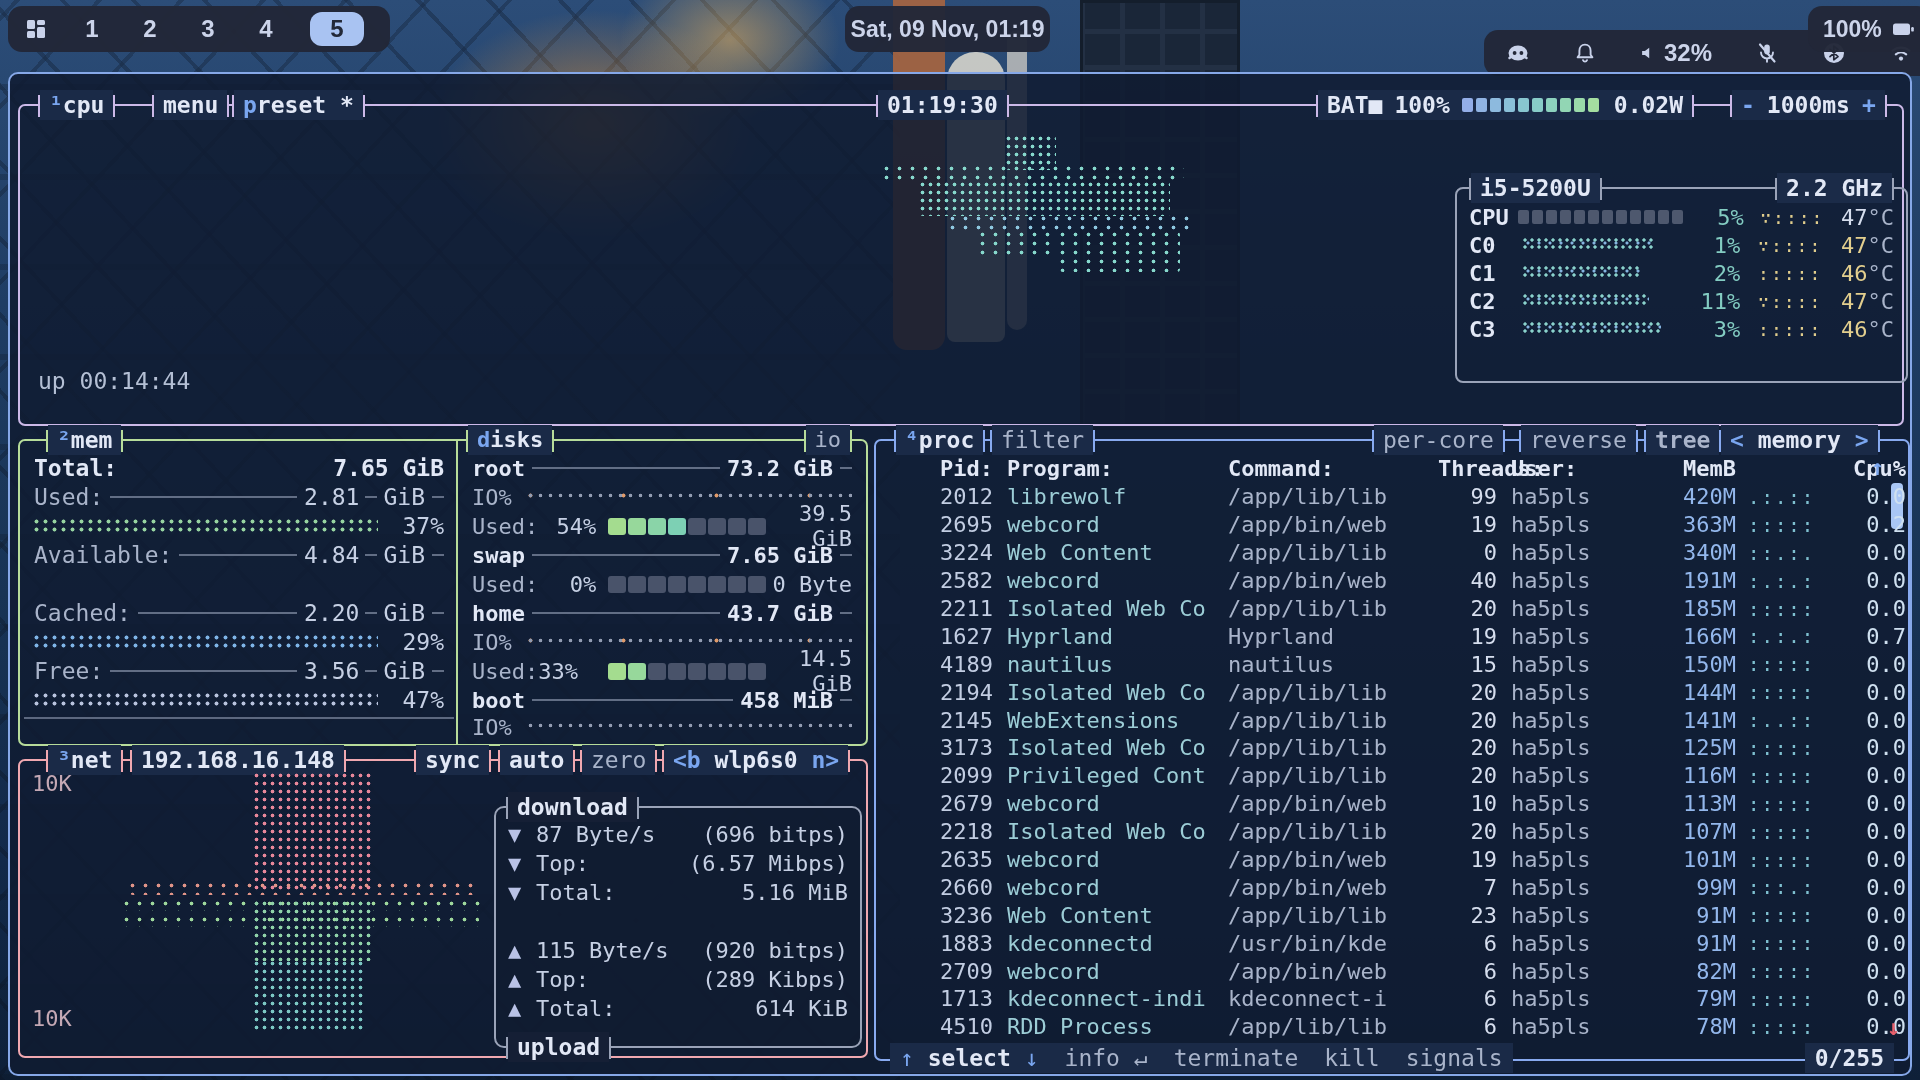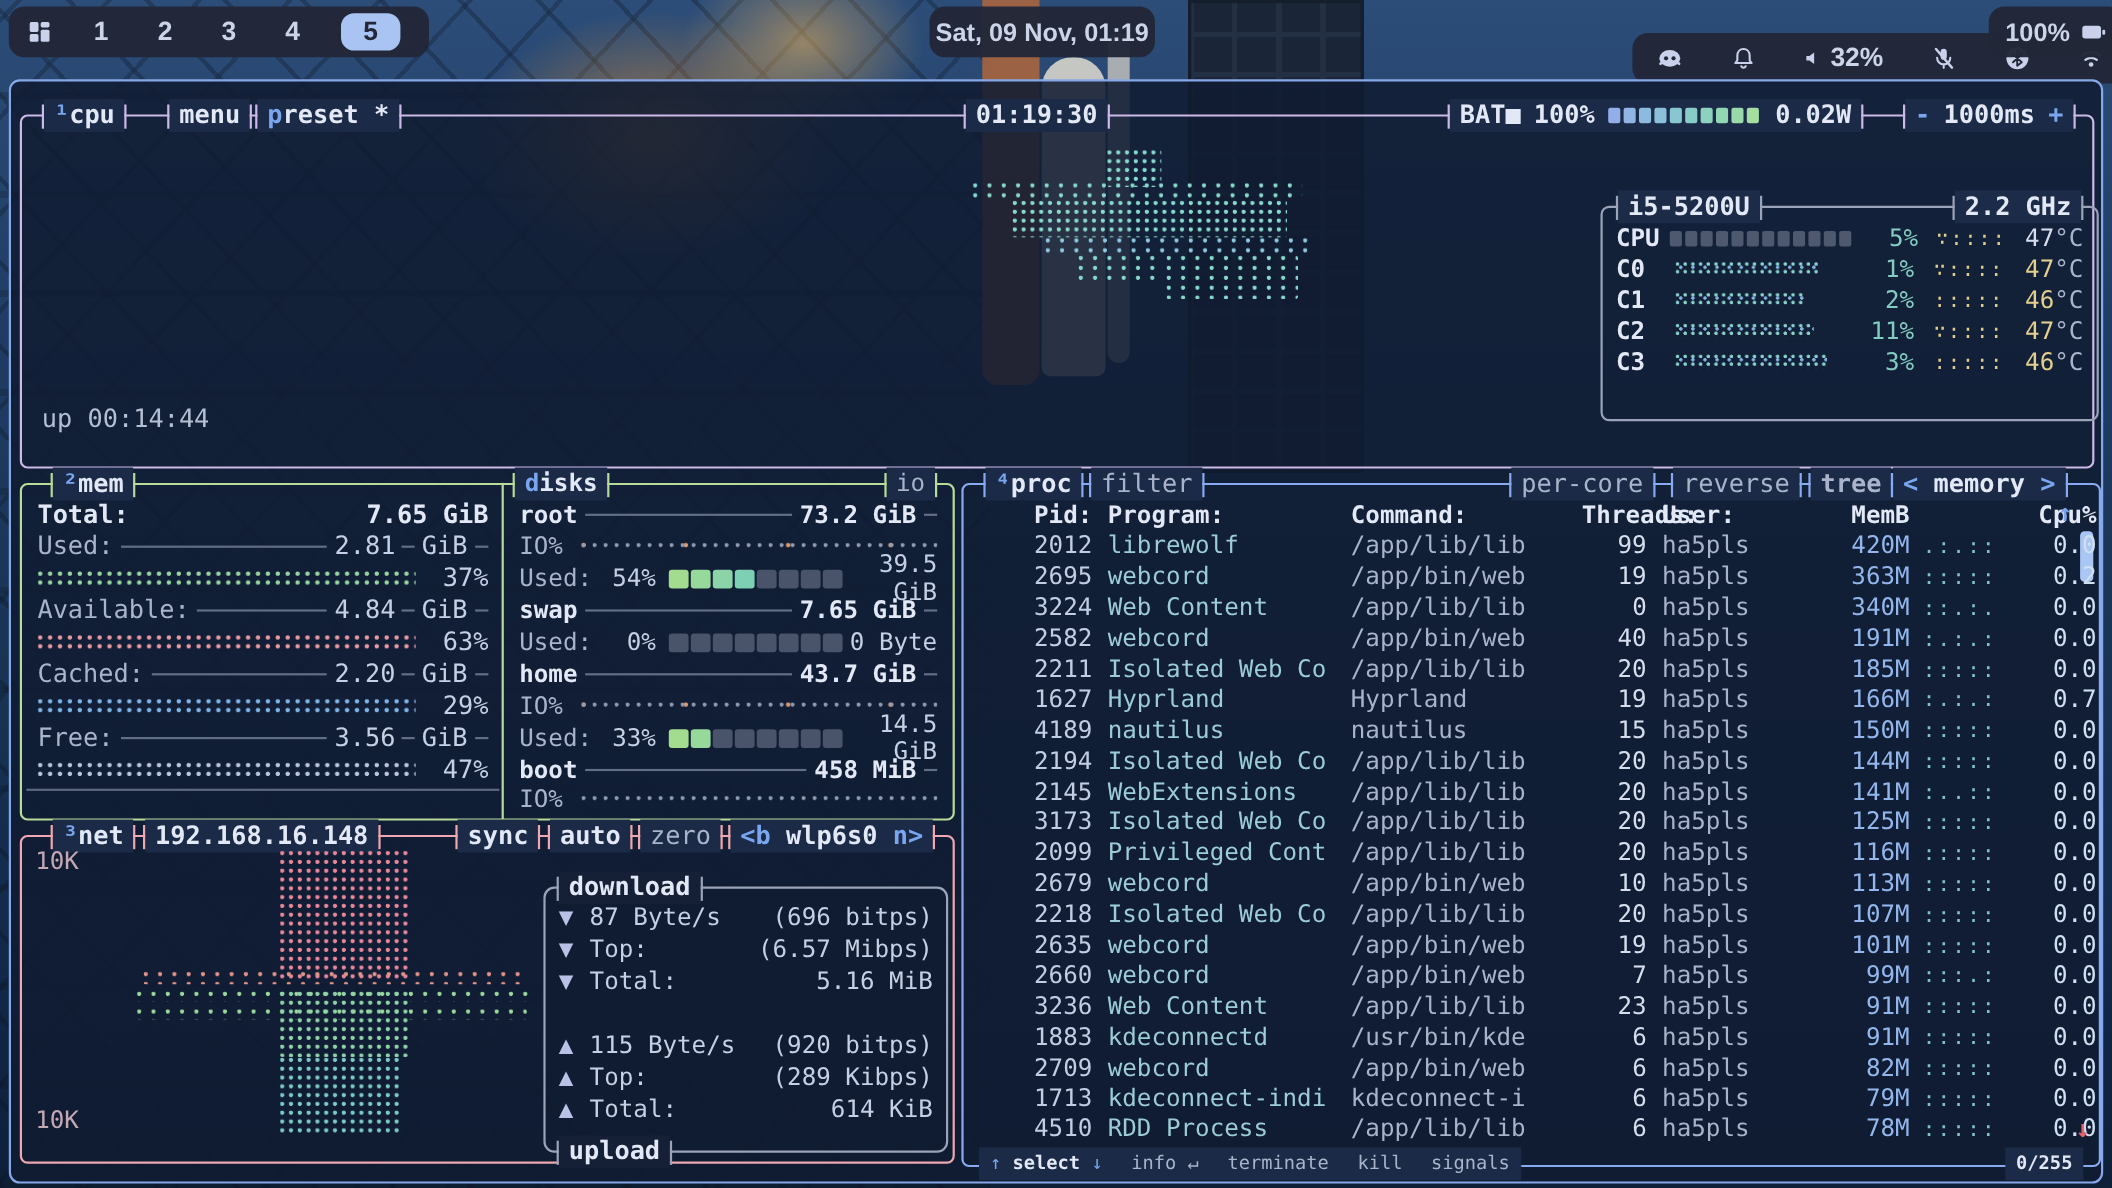--- a/index.html
+++ b/index.html
@@ -88,21 +88,21 @@
   .c-thr{text-align:right;color:#d6deee;}
   .c-usr{padding-left:14px;color:#a9b4ca;}
   .c-mem{text-align:right;color:#93b7ec;}
   .c-dot{padding-left:12px;color:#7fc0d0;font-size:19px;letter-spacing:2px;}
   .c-cpu{text-align:right;color:#cfe0f0;}
   .phead span{color:#e2e8f6 !important;font-weight:bold;}
   .netrow{display:flex;align-items:center;height:29px;padding:0 12px;font-size:22px;color:#c6d0e4;}
   .netrow .ar{width:28px;color:#b9c2e6;}
   .netrow .sp{flex:1;}
   .ftr{position:absolute;display:flex;align-items:center;gap:26px;height:30px;line-height:30px;
-       background:#1a2a47;padding:0 10px;font-size:17px;}
+       background:#1a2a47;padding:0 10px;font-size:23px;}
 </style>
 </head>
 <body>
 
 <div class="wall">
   <div class="wp-lattice"></div>
   <div class="wp-glow1"></div>
   <div class="wp-glow2"></div>
   <div class="wp-tank"></div>
   <div class="wp-orbiter"></div>
@@ -309,24 +309,20 @@
         <span style="width:52px;text-align:right;">37%</span>
     </div>
     <div class="rline" style="top:101px;right:422px;">
       <span class="gray">Available:</span>
         <span class="fl"></span>
         <span>4.84</span>
         <span class="fl2"></span>
         <span>GiB</span>
         <span class="fle"></span>
     </div>
-    <div class="rline" style="top:130px;right:422px;">
-      <div class="dots2" style="--c:#e89aa2;flex:1;margin-right:14px;"></div>
-        <span style="width:52px;text-align:right;">63%</span>
-    </div>
     <div class="rline" style="top:159px;right:422px;">
       <span class="gray">Cached:</span>
         <span class="fl"></span>
         <span>2.20</span>
         <span class="fl2"></span>
         <span>GiB</span>
         <span class="fle"></span>
     </div>
     <div class="rline" style="top:188px;right:422px;">
       <div class="dots2" style="--c:#7fb5e8;flex:1;margin-right:14px;"></div>
@@ -402,21 +398,21 @@
           <span class="fl"></span>
           <span class="wht">43.7 GiB</span>
           <span class="fle"></span>
       </div>
       <div class="rline" style="top:188px;">
         <span class="gray" style="width:56px;">IO%</span>
           <div class="dots1" style="--o:#e09a6a;"></div>
       </div>
       <div class="rline" style="top:217px;">
         <span class="gray">Used:</span>
-          <span style="width:58px;text-align:right;margin-right:12px;">33%</span>
+          <span style="width:58px;text-align:left;margin-right:12px;">33%</span>
         <span style="display:flex;">
             <span class="blk g1"></span>
             <span class="blk g2"></span>
             <span class="blk"></span>
             <span class="blk"></span>
             <span class="blk"></span>
             <span class="blk"></span>
             <span class="blk"></span>
             <span class="blk"></span>
           </span>

